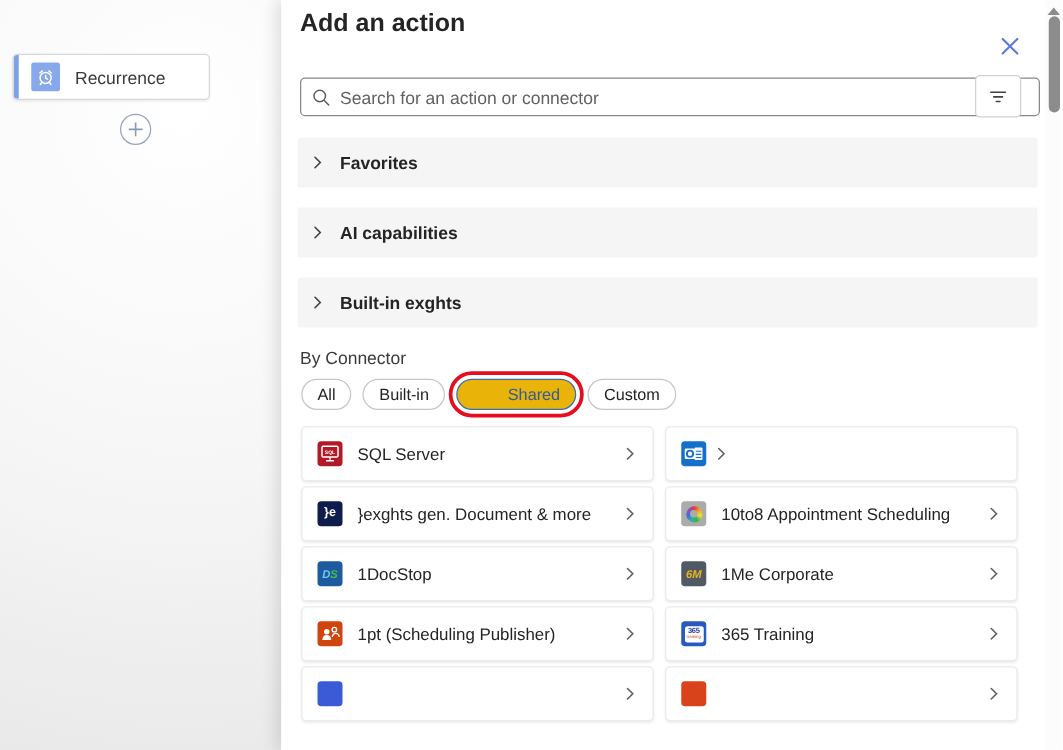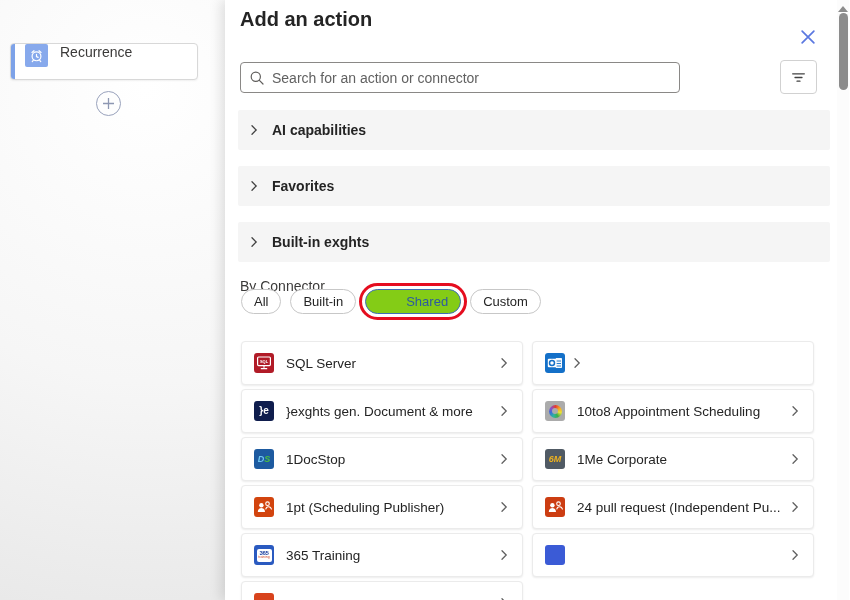--- a/index.html
+++ b/index.html
@@ -6,24 +6,24 @@
   html,body { width:850px; height:600px; overflow:hidden; }
   body { font-family: "Liberation Sans", sans-serif; background:#fff; }
   #stage { position:relative; width:850px; height:600px; overflow:hidden; background:#fff; }
 
   
   .canvas {
     position:absolute; left:0; top:0; width:225px; height:600px;
     background: radial-gradient(circle at 65% 15%, #ffffff 0%, #f6f6f6 55%, #e9e9e9 100%);
   }
   .trigger-card {
-    position:absolute; left:10px; top:43px; width:188px; height:37px;
+    position:absolute; left:10px; top:43px; width:158px; height:37px;
     background:#fff; border:1px solid #d8d8d8; border-radius:4px;
     box-shadow:0 1px 2px rgba(0,0,0,.06);
-    display:flex; overflow:hidden;
+    display:flex; align-items:center; overflow:hidden;
   }
   .trigger-accent { position:absolute; left:0; top:0; width:4px; height:100%; background:#7da2e8; }
   .trigger-icon {
     width:23px; height:23px; margin-left:14px; border-radius:2px; background:#87a9ec;
     display:flex; align-items:center; justify-content:center; flex:0 0 auto;
   }
   .trigger-label { margin-left:12px; font-size:14px; color:#3b3a39; }
   .add-btn {
     position:absolute; left:96px; top:91px; width:25px; height:25px; border-radius:50%;
     border:1px solid #99a2bc; background:transparent;
@@ -34,21 +34,21 @@
   .panel {
     position:absolute; left:225px; top:0; width:625px; height:600px;
     background:#fff; box-shadow:-4px 0 12px rgba(0,0,0,.12);
   }
   .panel-title { position:absolute; left:15px; top:8px; font-size:20px; font-weight:700; color:#242424; }
   .close-btn {
     position:absolute; left:573px; top:27px; width:20px; height:20px;
     display:flex; align-items:center; justify-content:center; cursor:pointer; background:none; border:none;
   }
   .search-box {
-    position:absolute; left:15px; top:62px; width:440px; height:31px;
+    position:absolute; left:15px; top:62px; width:592px; height:31px;
     border:1px solid #8a8886; border-radius:4px; background:#fff;
     display:flex; align-items:center; padding:0 8px;
   }
   .search-box input {
     border:none; outline:none; flex:1; margin-left:7px; font-size:14px;
     color:#242424; font-family:"Liberation Sans",sans-serif; background:transparent;
   }
   .search-box input::placeholder { color:#616161; }
   .filter-btn {
     position:absolute; left:555px; top:60px; width:37px; height:34px;
@@ -59,27 +59,27 @@
   .sections { position:absolute; left:13px; top:110px; width:592px; }
   .section-row {
     height:40px; margin-bottom:16px; background:#f5f5f5; border-radius:2px;
     display:flex; align-items:center; padding:0 10px; cursor:pointer;
   }
   .section-row .chev { display:flex; align-items:center; margin-right:12px; }
   .section-label { font-size:14px; font-weight:700; color:#242424; }
 
   .by-connector-label { position:absolute; left:15px; top:278px; font-size:14px; color:#3b3a39; }
 
-  .pills { position:absolute; left:16px; top:289px; display:flex; align-items:center; gap:9px; }
+  .pills { position:absolute; left:16px; top:303px; display:flex; align-items:center; gap:9px; }
   .pill {
     border:1px solid #c7c7c7; background:#fff; border-radius:14px;
     padding:4px 12px; font-size:13px; color:#242424; cursor:pointer; white-space:nowrap;
     font-family:"Liberation Sans",sans-serif;
   }
-  .pill.selected { background:#84cc16; border-color:#3e6db5; color:#2d5aa0;padding-left:40px; }
+  .pill.selected { background:#eab308; border-color:#3e6db5; color:#2d5aa0;padding-left:40px; }
   .pill.annotated { outline:3px solid #e50d1f; outline-offset:3px; }
 
   .grid {
     position:absolute; left:16px; top:341px; width:573px;
     display:grid; grid-template-columns:282px 282px; column-gap:9px; row-gap:4px;
     grid-auto-rows:44px;
   }
   .tile {
     background:#fff; border:1px solid #ebebeb; border-radius:4px;
     box-shadow:0 1px 2px rgba(0,0,0,.08);
@@ -163,29 +163,29 @@
       </svg>
     </button>
 
     <div class="sections" id="sections">
         <div class="section-row">
           <span class="chev">
             <svg width="12" height="12" viewBox="0 0 12 12">
               <path d="M4 1.8 l4.2 4.2 -4.2 4.2" stroke="#424242" stroke-width="1.3" fill="none" stroke-linecap="round"></path>
             </svg>
           </span>
-          <span class="section-label">AI capabilities</span>
+          <span class="section-label">Favorites</span>
         </div>
         <div class="section-row">
           <span class="chev">
             <svg width="12" height="12" viewBox="0 0 12 12">
               <path d="M4 1.8 l4.2 4.2 -4.2 4.2" stroke="#424242" stroke-width="1.3" fill="none" stroke-linecap="round"></path>
             </svg>
           </span>
-          <span class="section-label">Favorites</span>
+          <span class="section-label">AI capabilities</span>
         </div>
         <div class="section-row">
           <span class="chev">
             <svg width="12" height="12" viewBox="0 0 12 12">
               <path d="M4 1.8 l4.2 4.2 -4.2 4.2" stroke="#424242" stroke-width="1.3" fill="none" stroke-linecap="round"></path>
             </svg>
           </span>
           <span class="section-label">Built-in exghts</span>
         </div>
       </div>
@@ -286,36 +286,20 @@
             </svg>
           </span>
           <span class="tile-label">1pt (Scheduling Publisher)</span>
           <span class="tile-chev">
             <svg width="12" height="12" viewBox="0 0 12 12">
               <path d="M4 1.8 l4.2 4.2 -4.2 4.2" stroke="#616161" stroke-width="1.3" fill="none" stroke-linecap="round"></path>
             </svg>
           </span>
         </div>
         <div class="tile">
-          <span class="tile-icon" style="background:#cc3d12">
-            <svg width="20" height="20" viewBox="0 0 20 20">
-              <circle cx="7.4" cy="8.3" r="2.2" fill="#fff"></circle>
-              <path d="M3.8 15 c0-2.5 1.6-4 3.6-4 s3.6 1.5 3.6 4 z" fill="#fff"></path>
-              <circle cx="13.5" cy="6.7" r="1.8" fill="none" stroke="#fff" stroke-width="1.1"></circle>
-              <path d="M11.7 12.4 c.4-1.8 1.6-2.8 3.1-2.7 1.3.1 2.4 1.1 2.7 2.8" fill="none" stroke="#fff" stroke-width="1.1"></path>
-            </svg>
-          </span>
-          <span class="tile-label">24 pull request (Independent Pu...</span>
-          <span class="tile-chev">
-            <svg width="12" height="12" viewBox="0 0 12 12">
-              <path d="M4 1.8 l4.2 4.2 -4.2 4.2" stroke="#616161" stroke-width="1.3" fill="none" stroke-linecap="round"></path>
-            </svg>
-          </span>
-        </div>
-        <div class="tile">
           <span class="tile-icon" style="background:#2a5ac0">
             <span class="boxy">
               <b>365</b>
               <i>training</i>
             </span>
           </span>
           <span class="tile-label">365 Training</span>
           <span class="tile-chev">
             <svg width="12" height="12" viewBox="0 0 12 12">
               <path d="M4 1.8 l4.2 4.2 -4.2 4.2" stroke="#616161" stroke-width="1.3" fill="none" stroke-linecap="round"></path>

